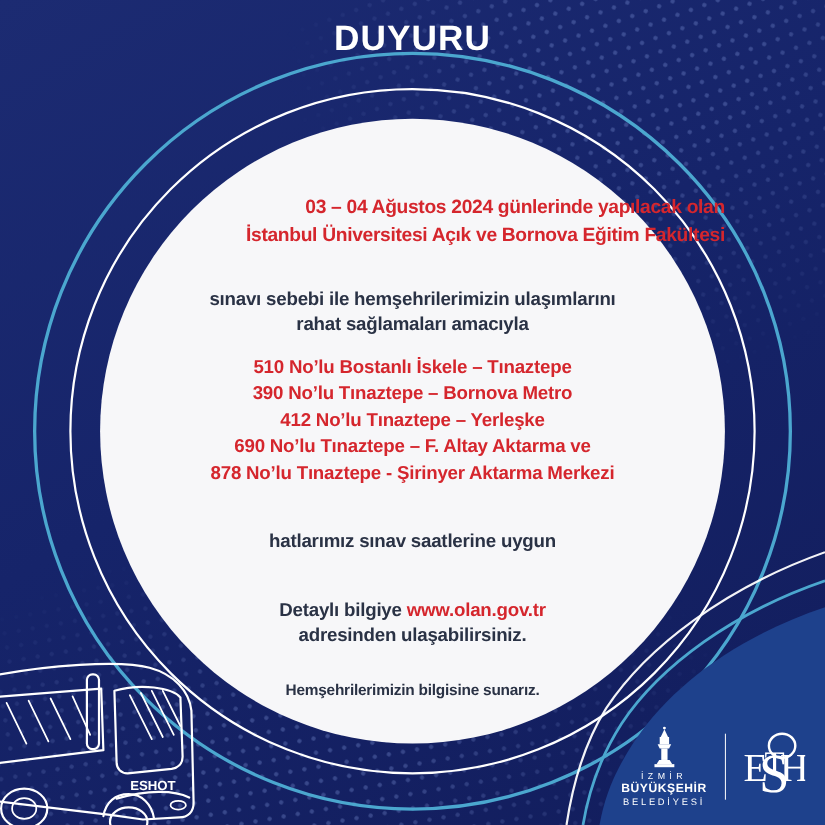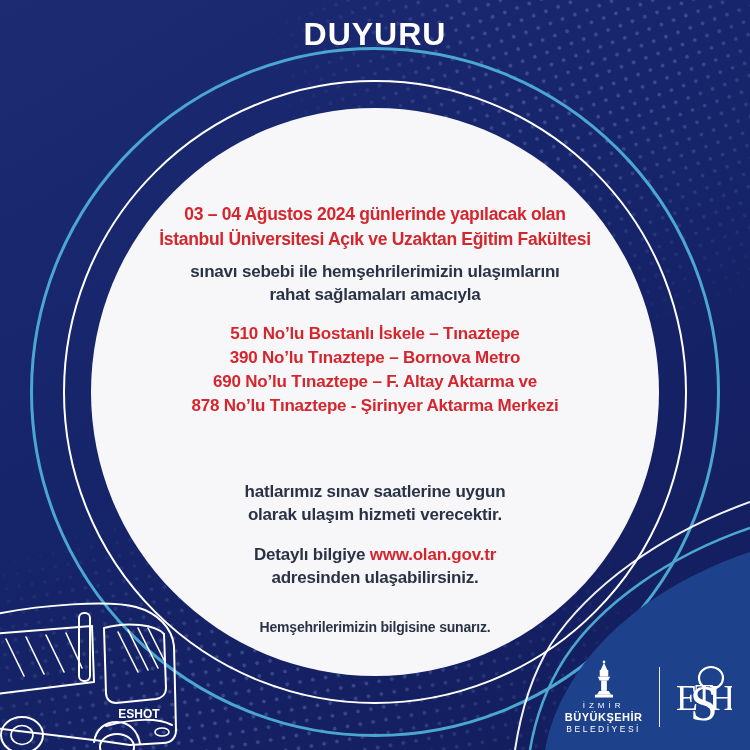--- a/index.html
+++ b/index.html
@@ -44,21 +44,21 @@
   .title{
     position:absolute; top:16px; left:0; width:100%;
     text-align:center; color:#ffffff;
     font-size:32px; font-weight:800; letter-spacing:1px;
   }
 
   
   .blk{ position:absolute; left:0; width:100%; text-align:center; font-weight:700; }
   .red{ color:#D5262D; }
   .navy{ color:#2A3245; }
-  .blk-header { top:94px;  font-size:17.5px; line-height:25px; letter-spacing:-0.3px; }
+  .blk-header { top:68px;  font-size:17.5px; line-height:25px; letter-spacing:-0.3px;text-align:right; }
   .blk-intro  { top:152px; font-size:17px;   line-height:23px; letter-spacing:-0.2px; }
   .blk-routes { top:214px; font-size:17px;   line-height:24px; letter-spacing:-0.2px; }
   .blk-service{ top:372px; font-size:17px;   line-height:23px; letter-spacing:-0.2px; }
   .blk-info   { top:435px; font-size:17px;   line-height:23px; letter-spacing:-0.2px; }
   .blk-close  { top:508px; font-size:14px;   line-height:23px; letter-spacing:-0.2px; }
 
   
   .swoosh{ position:absolute; left:0; top:0; width:750px; height:750px; pointer-events:none; }
   .bus{ position:absolute; left:-14px; bottom:-4px; width:202px; height:170px; }
 
@@ -80,38 +80,38 @@
 
   <div class="dots dots-tr"></div>
   <div class="dots dots-bl"></div>
 
   <div class="ring ring-cyan"></div>
   <div class="ring ring-white"></div>
 
   <div class="disc">
     <div class="blk blk-header red">
       <div>03 – 04 Ağustos 2024 günlerinde yapılacak olan</div>
-      <div>İstanbul Üniversitesi Açık ve Uzaktan Eğitim Fakültesi</div>
+      <div>İstanbul Üniversitesi Açık ve Bornova Eğitim Fakültesi</div>
     </div>
 
     <div class="blk blk-intro navy">
       <div>sınavı sebebi ile hemşehrilerimizin ulaşımlarını</div>
       <div>rahat sağlamaları amacıyla</div>
     </div>
 
     <div class="blk blk-routes red">
       <div>510 No’lu Bostanlı İskele – Tınaztepe</div>
       <div>390 No’lu Tınaztepe – Bornova Metro</div>
+      <div>412 No’lu Tınaztepe – Yerleşke</div>
       <div>690 No’lu Tınaztepe – F. Altay Aktarma ve</div>
       <div>878 No’lu Tınaztepe - Şirinyer Aktarma Merkezi</div>
     </div>
 
     <div class="blk blk-service navy">
       <div>hatlarımız sınav saatlerine uygun</div>
-      <div>olarak ulaşım hizmeti verecektir.</div>
     </div>
 
     <div class="blk blk-info navy">
       <div><span>Detaylı bilgiye </span><span class="red">www.olan.gov.tr</span></div>
       <div>adresinden ulaşabilirsiniz.</div>
     </div>
 
     <div class="blk blk-close navy">Hemşehrilerimizin bilgisine sunarız.</div>
   </div>
 

